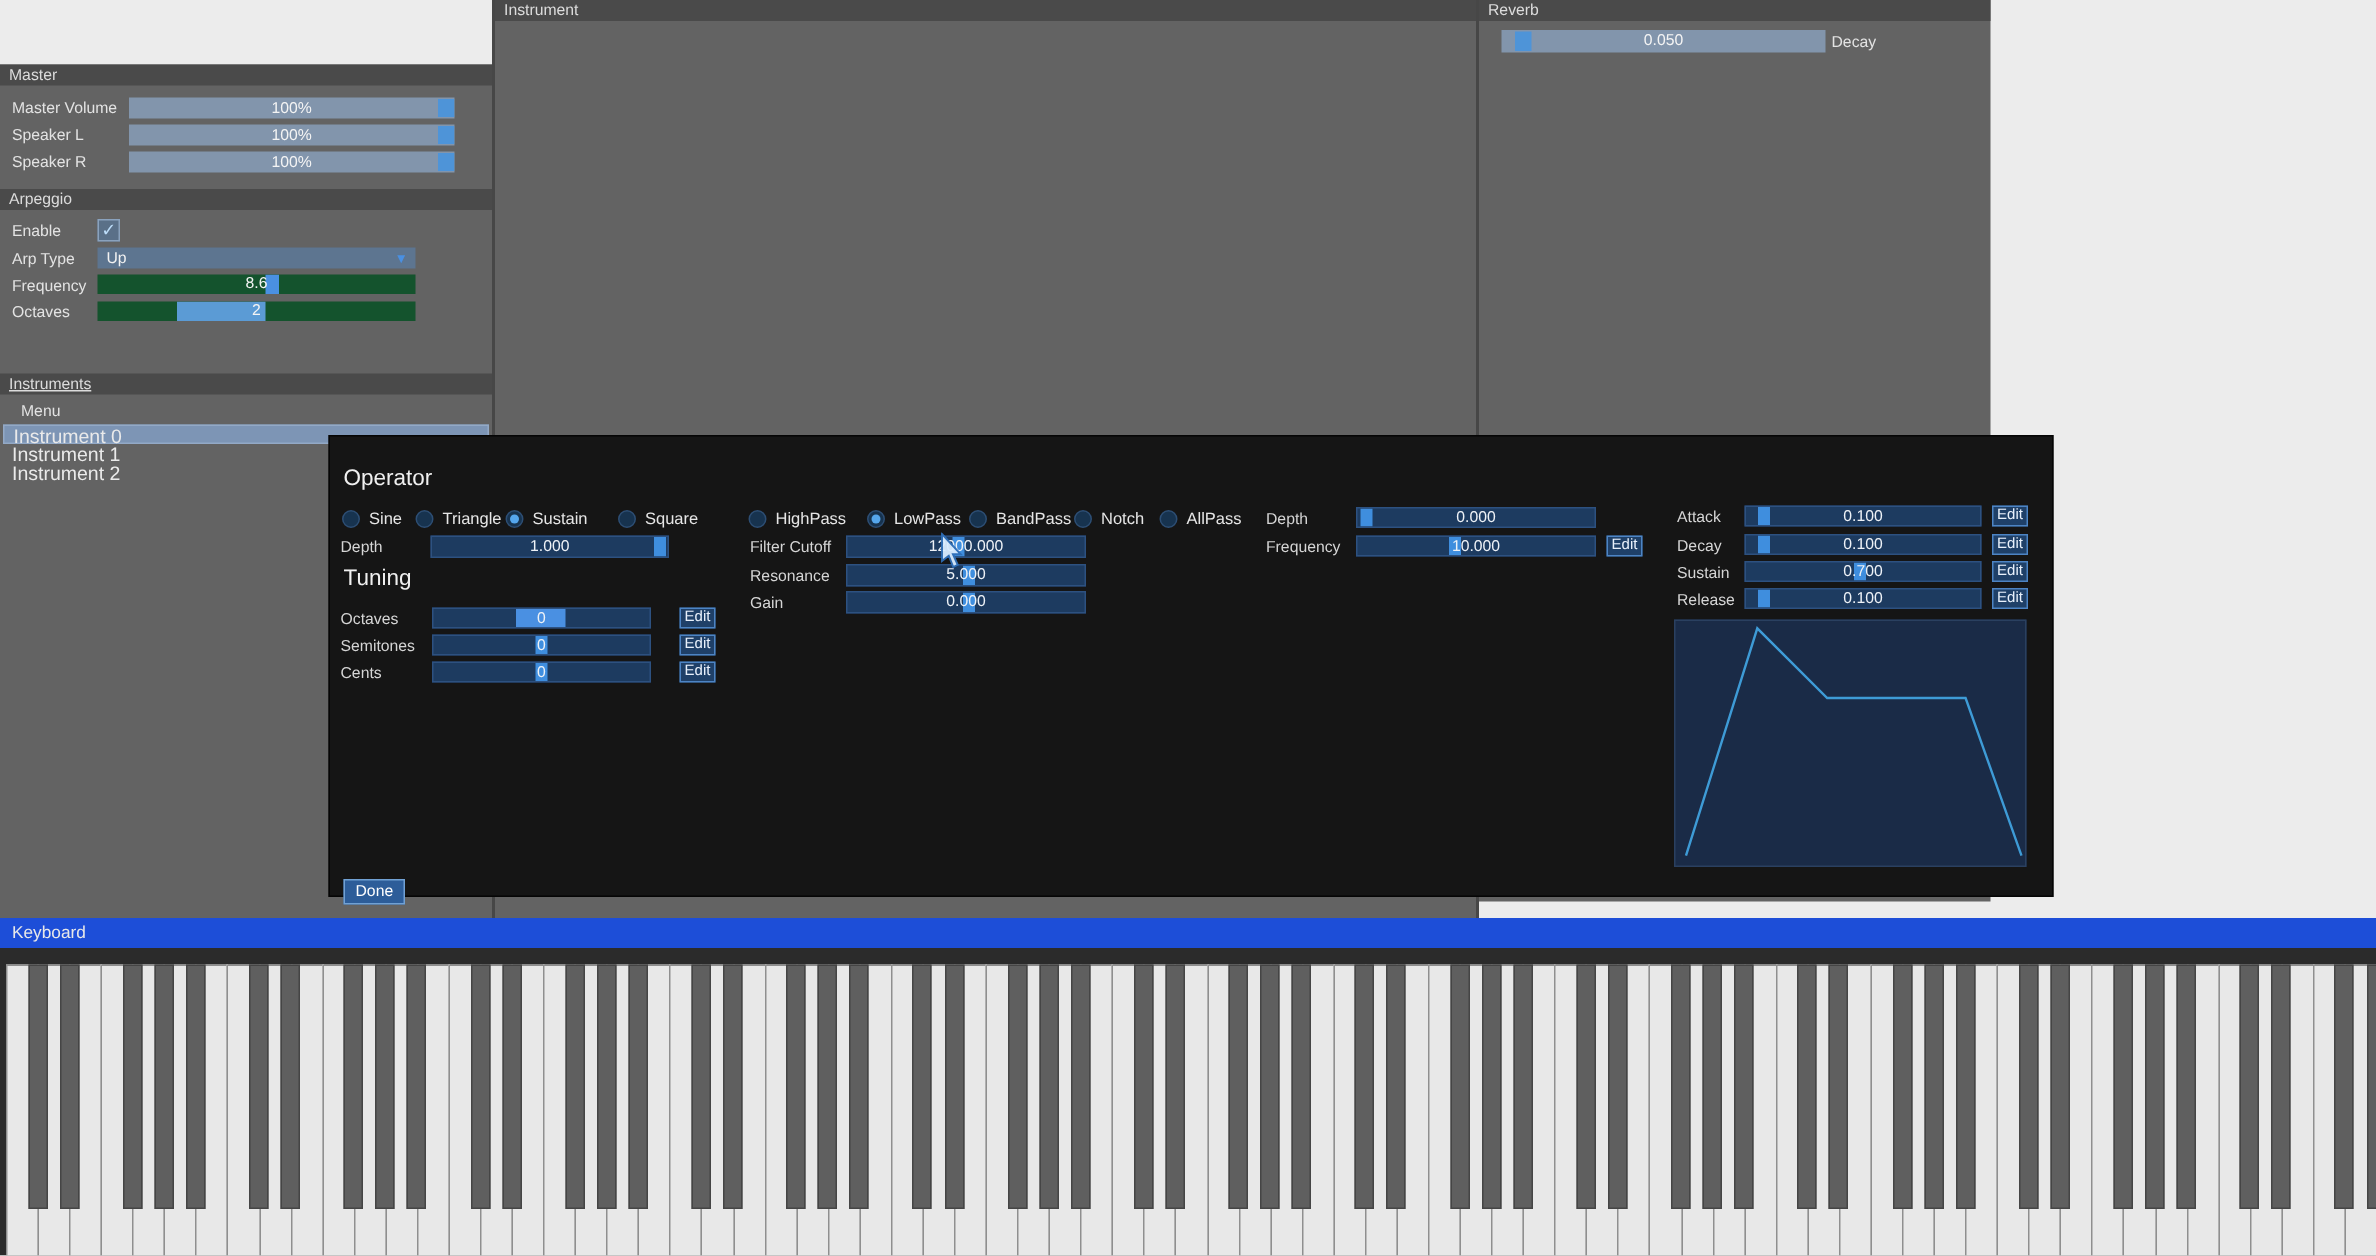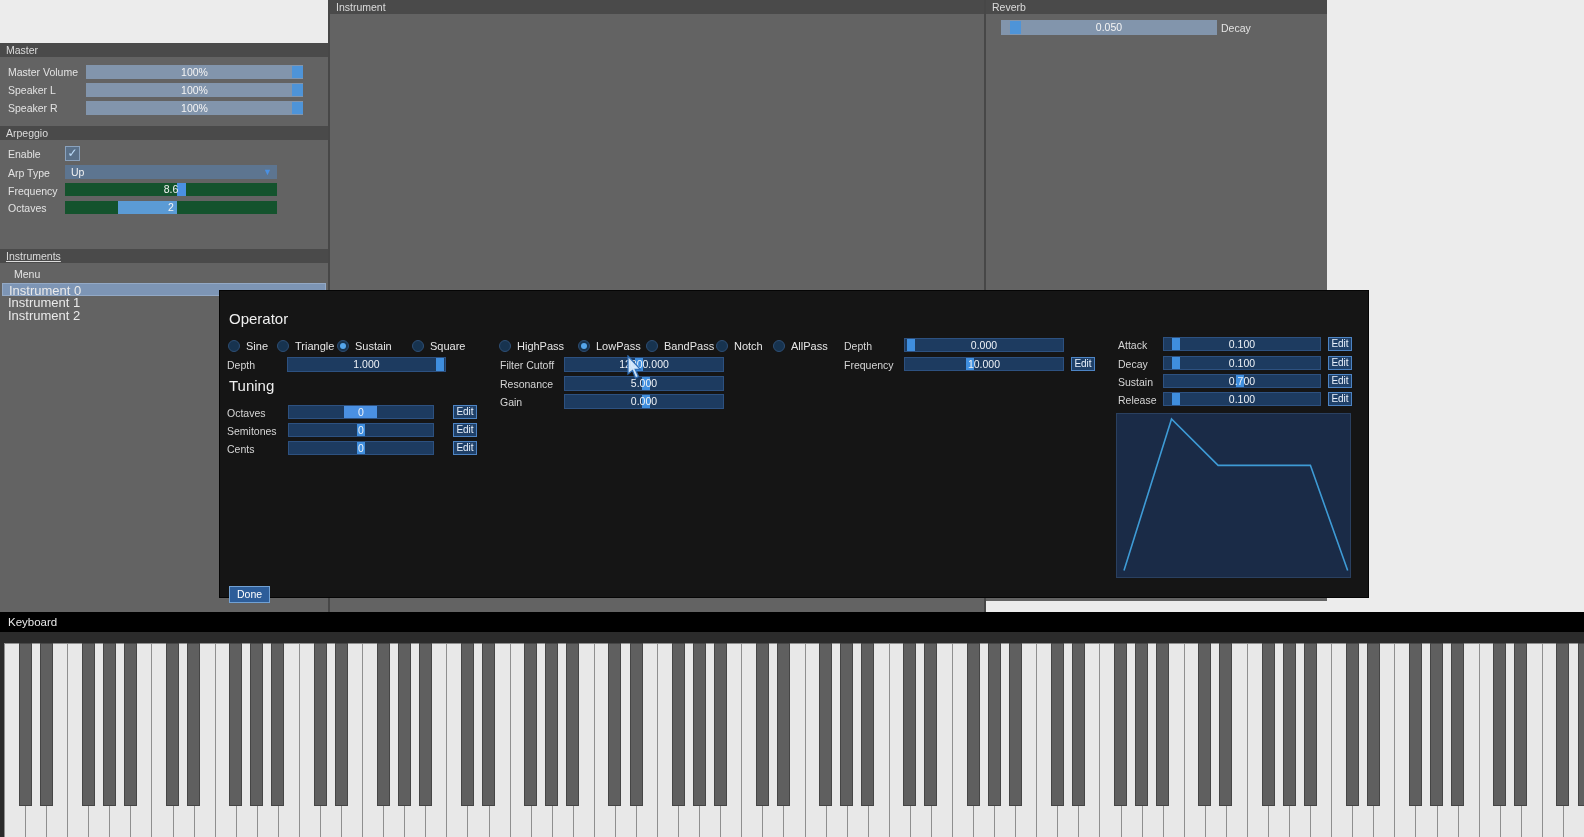--- a/index.html
+++ b/index.html
@@ -51,21 +51,21 @@
   .radio  { position:absolute; display:flex; align-items:center; gap:6px; }
   .rdot   { width:12px; height:12px; border-radius:50%; background:#17334f;
             border:1px solid #2d4e74; position:relative; flex:0 0 12px; }
   .radio.sel .rdot::after { content:''; position:absolute; inset:2px; border-radius:50%; background:#55a6ec; }
   .rlabel { font-size:11px; color:#e6e6e6; white-space:nowrap; }
   .envbox { position:absolute; background:#1a2b47; border:1px solid #2a4060; }
   .envbox svg { width:100%; height:100%; display:block; }
 
   
   .kb     { position:absolute; left:0; top:612px; width:1584px; height:225px; background:#2b2b2b; }
-  .kbhead { position:absolute; left:0; right:0; top:0; height:20px; background:#000000;
+  .kbhead { position:absolute; left:0; right:0; top:0; height:20px; background:#1d4ed8;
             color:#e8e8e8; font-size:11.5px; line-height:20px; padding-left:8px; }
   .keys   { position:absolute; left:0; right:0; top:20px; bottom:0; overflow:hidden; }
   .wkey   { position:absolute; top:11px; height:200px; background:#e8e8e8; border:1px solid #8f8f8f; }
   .bkey   { position:absolute; top:11px; height:163px; background:#5f5f5f; border:1px solid #454545; z-index:2; }
 
   .cursor { position:absolute; z-index:20; }
 </style>
 </head>
 <body>
 

